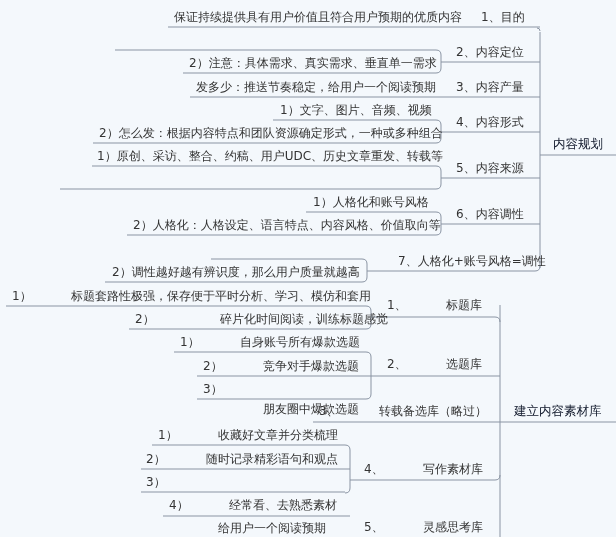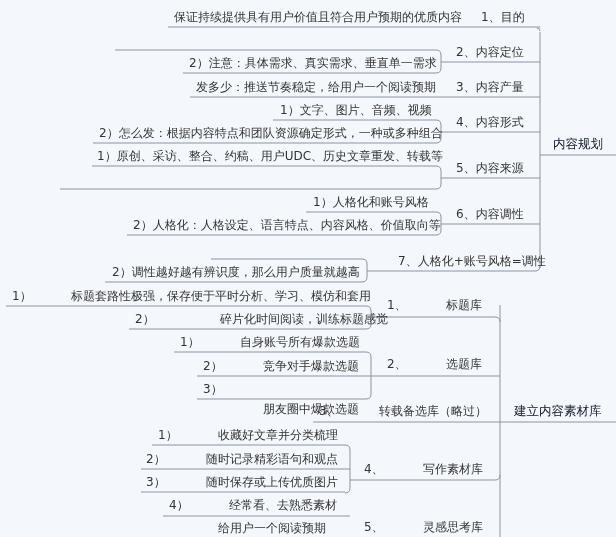--- a/index.html
+++ b/index.html
@@ -130,18 +130,17 @@
   <div class="t" style="left:203px;top:359px;">2）</div>
   <div class="t node" style="left:263px;top:359px;">竞争对手爆款选题</div>
   <div class="t" style="left:203px;top:382px;">3）</div>
   <div class="t node" style="left:263px;top:382px;margin-top:20px;">朋友圈中爆款选题</div>
 
   <div class="t" style="left:158px;top:428px;">1）</div>
   <div class="t node" style="left:218px;top:428px;">收藏好文章并分类梳理</div>
   <div class="t" style="left:146px;top:452px;">2）</div>
   <div class="t node" style="left:206px;top:452px;">随时记录精彩语句和观点</div>
   <div class="t" style="left:146px;top:475px;">3）</div>
-  <div class="t node" style="left:206px;top:475px;">随时保存或上传优质图片</div>
   <div class="t" style="left:169px;top:498px;">4）</div>
   <div class="t node" style="left:229px;top:498px;">经常看、去熟悉素材</div>
 
   <div class="t node" style="left:218px;top:521px;">给用户一个阅读预期</div>
 </div>
 
 </body></html>

